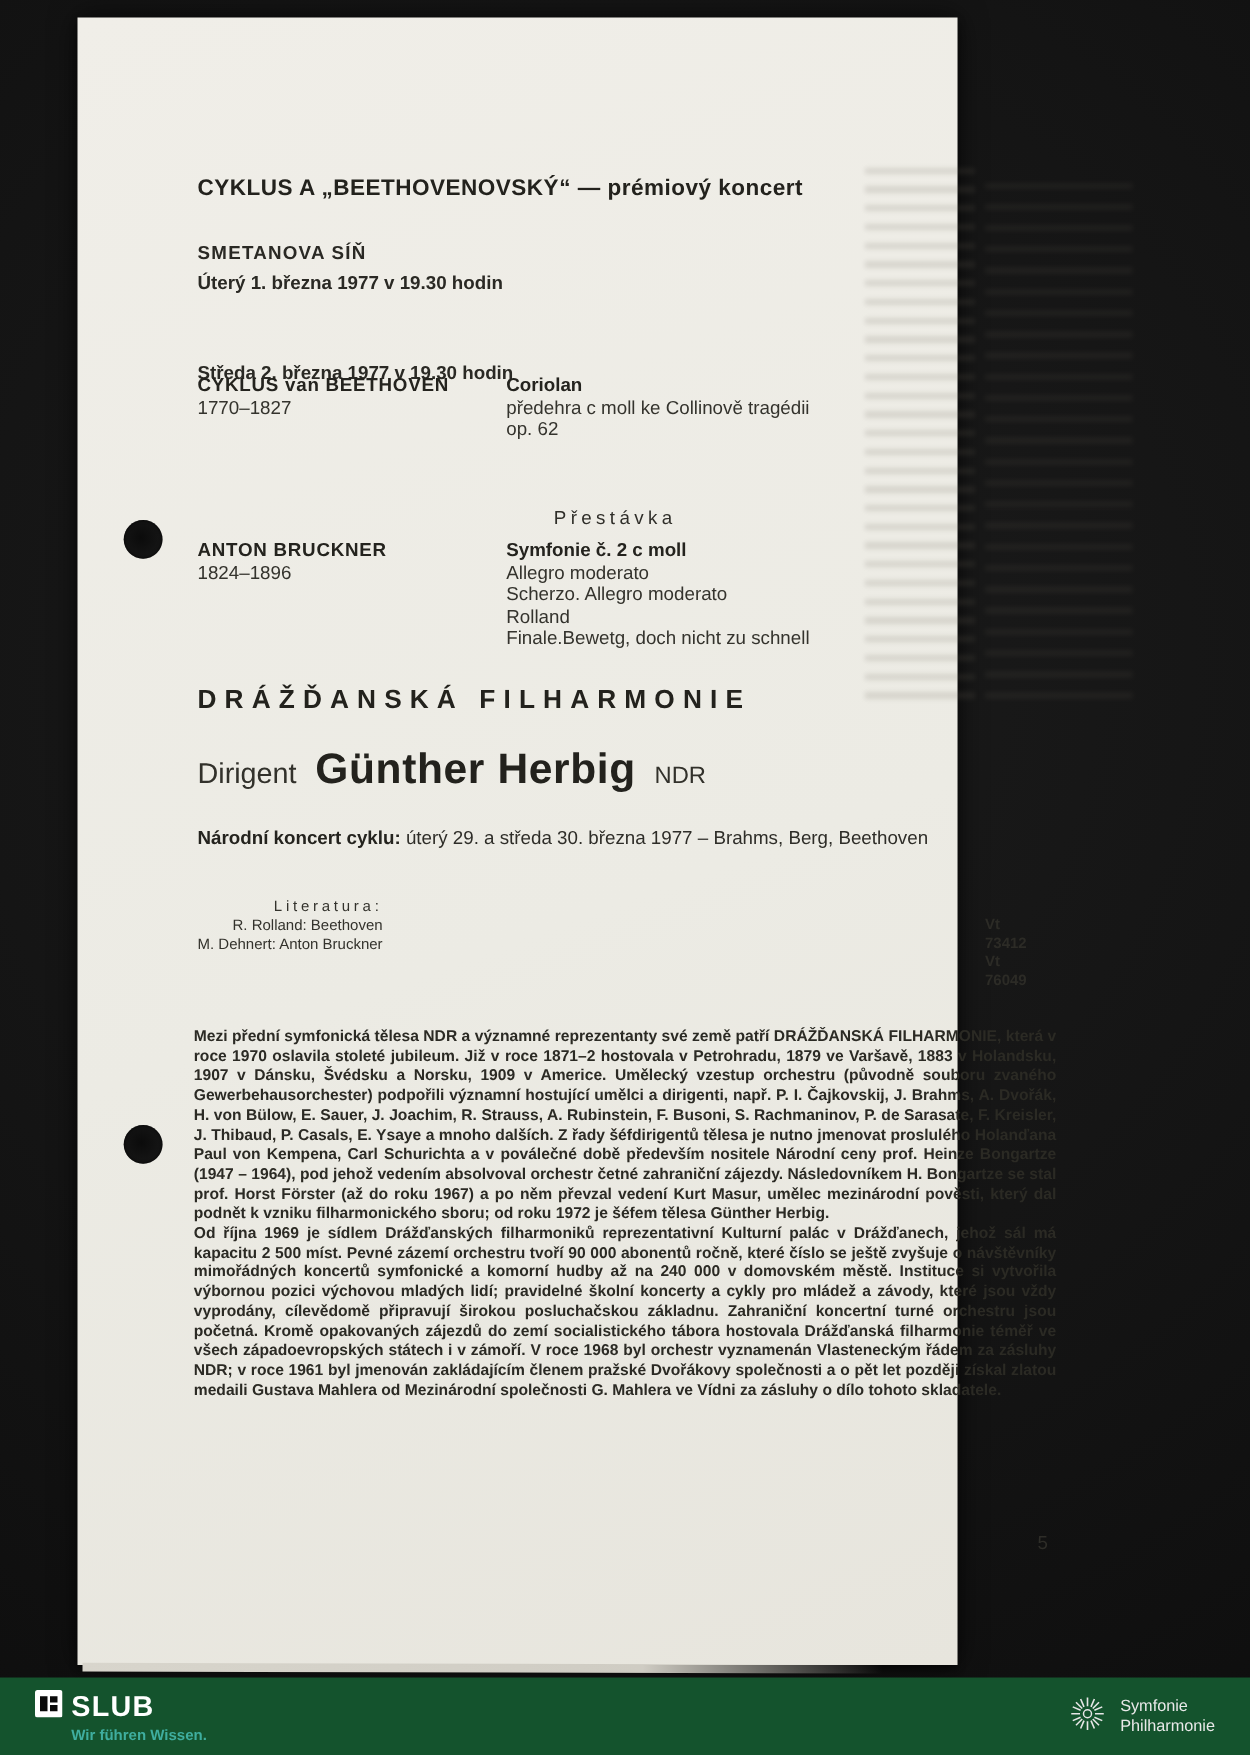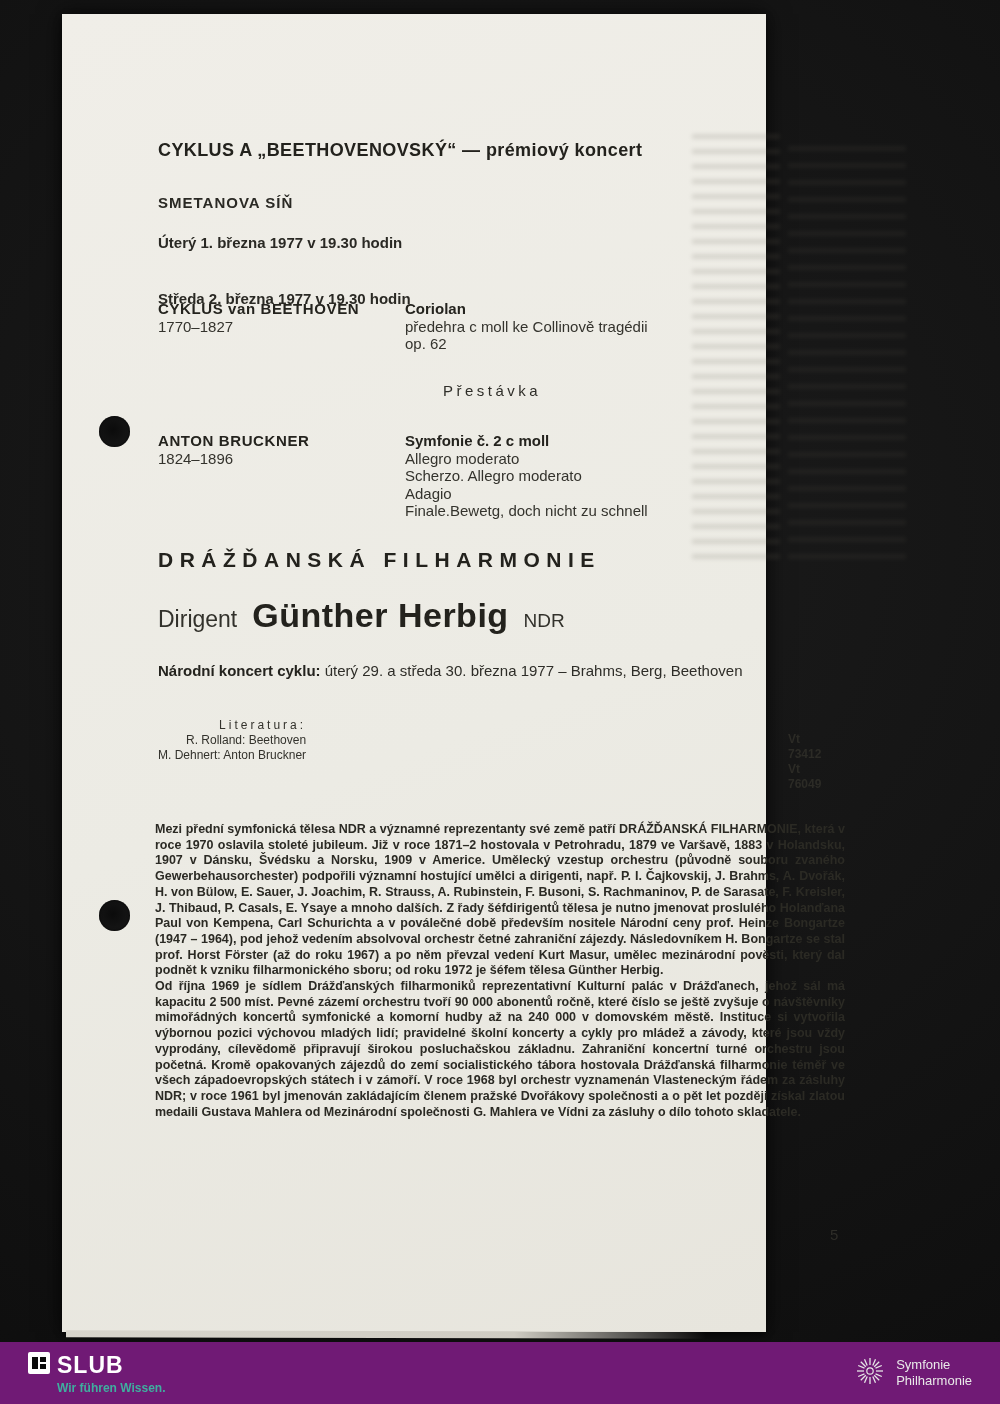--- a/index.html
+++ b/index.html
@@ -30,50 +30,50 @@
     position:absolute;filter:blur(2px);opacity:.32;pointer-events:none;
     background:repeating-linear-gradient(180deg, rgba(108,102,90,.55) 0 5px, transparent 5px 15px);
   }
   .ghost.g1{left:630px;top:120px;width:88px;height:430px;}
   .ghost.g2{left:726px;top:132px;width:118px;height:425px;opacity:.26;
     background:repeating-linear-gradient(180deg, rgba(108,102,90,.5) 0 5px, transparent 5px 17px);}
   
   .blk{position:absolute;color:#2a2924;}
   .cycle-title{left:96px;top:126px;font-size:18px;font-weight:700;letter-spacing:.4px;color:#23221d;}
   .venue{left:96px;top:180px;font-size:15px;font-weight:700;letter-spacing:1px;}
-  .date1{left:96px;top:220px;font-size:15px;font-weight:700;}
+  .date1{left:96px;top:204px;font-size:15px;font-weight:700;}
   .date2{left:96px;top:244px;font-size:15px;font-weight:700;margin-top:32px;}
   .prog-row{display:flex;line-height:17.5px;font-size:15px;}
   .prog1{left:96px;top:286px;}
   .prog2{left:96px;top:418px;}
   .prog-left{width:247px;flex:0 0 247px;}
   .composer{font-weight:700;letter-spacing:.6px;color:#24231e;}
   .years{font-weight:400;color:#34332d;}
   .work-title{font-weight:700;color:#24231e;}
   .work-line{font-weight:400;color:#34332d;}
-  .interval{left:381px;top:368px;font-size:15px;font-weight:400;letter-spacing:3.5px;color:#2f2e29;}
+  .interval{left:381px;top:392px;font-size:15px;font-weight:400;letter-spacing:3.5px;color:#2f2e29;}
   .orchestra{left:96px;top:534px;font-size:21px;font-weight:700;letter-spacing:6.5px;color:#23221d;}
   .conductor{left:96px;top:582px;display:flex;align-items:baseline;gap:15px;}
   .conductor .role{font-size:23px;font-weight:400;color:#32312b;}
   .conductor .name{font-size:34px;font-weight:700;letter-spacing:.5px;color:#23221d;}
   .conductor .suffix{font-size:19px;font-weight:400;color:#32312b;}
   .next-line{left:96px;top:648px;font-size:15px;width:700px;}
   .next-line .lbl{font-weight:700;color:#24231e;}
   .next-line .txt{font-weight:400;color:#2e2d28;}
   .literature{left:96px;top:704px;font-size:12px;line-height:15px;color:#33322c;text-align:right;}
   .lit-head{letter-spacing:3px;}
   .catalog{left:726px;top:718px;font-size:12px;line-height:15px;font-weight:700;color:#2c2b26;}
   .body-text{left:93px;top:808px;width:690px;font-size:12.5px;line-height:15.7px;
     font-weight:700;color:#2b2a24;text-align:justify;}
   .body-text p{margin:0;}
   .page-number{left:768px;top:1212px;font-size:15px;font-weight:400;color:#2e2d28;}
   
   .footer{
     position:absolute;left:0;top:1342px;width:1000px;height:62px;
-    background:#701a75;display:flex;align-items:center;justify-content:space-between;
+    background:#14532d;display:flex;align-items:center;justify-content:space-between;
     padding:0 28px;box-sizing:border-box;
   }
   .slub-group{display:flex;flex-direction:column;}
   .slub-row{display:flex;align-items:center;gap:7px;}
   .slub-wordmark{color:#ffffff;font-size:23px;font-weight:700;letter-spacing:1px;}
   .slub-tagline{color:#3fae9f;font-size:12px;font-weight:700;margin:2px 0 0 29px;}
   .partner-group{display:flex;align-items:center;gap:10px;}
   .partner-text{display:flex;flex-direction:column;color:#e9e9e9;font-size:13px;line-height:16px;}
 </style>
 </head>
@@ -105,21 +105,21 @@
 
   <div class="blk prog-row prog2">
     <div class="prog-left">
       <div class="composer">ANTON BRUCKNER</div>
       <div class="years">1824–1896</div>
     </div>
     <div class="prog-right">
       <div class="work-title">Symfonie č. 2 c moll</div>
       <div class="work-line">Allegro moderato</div>
       <div class="work-line">Scherzo. Allegro moderato</div>
-      <div class="work-line">Adagio</div>
+      <div class="work-line">Rolland</div>
       <div class="work-line">Finale.Bewetg, doch nicht zu schnell</div>
     </div>
   </div>
 
   <div class="blk conductor">
     <span class="role">Dirigent</span>
     <span class="name">Günther Herbig</span>
     <span class="suffix">NDR</span>
   </div>
 

